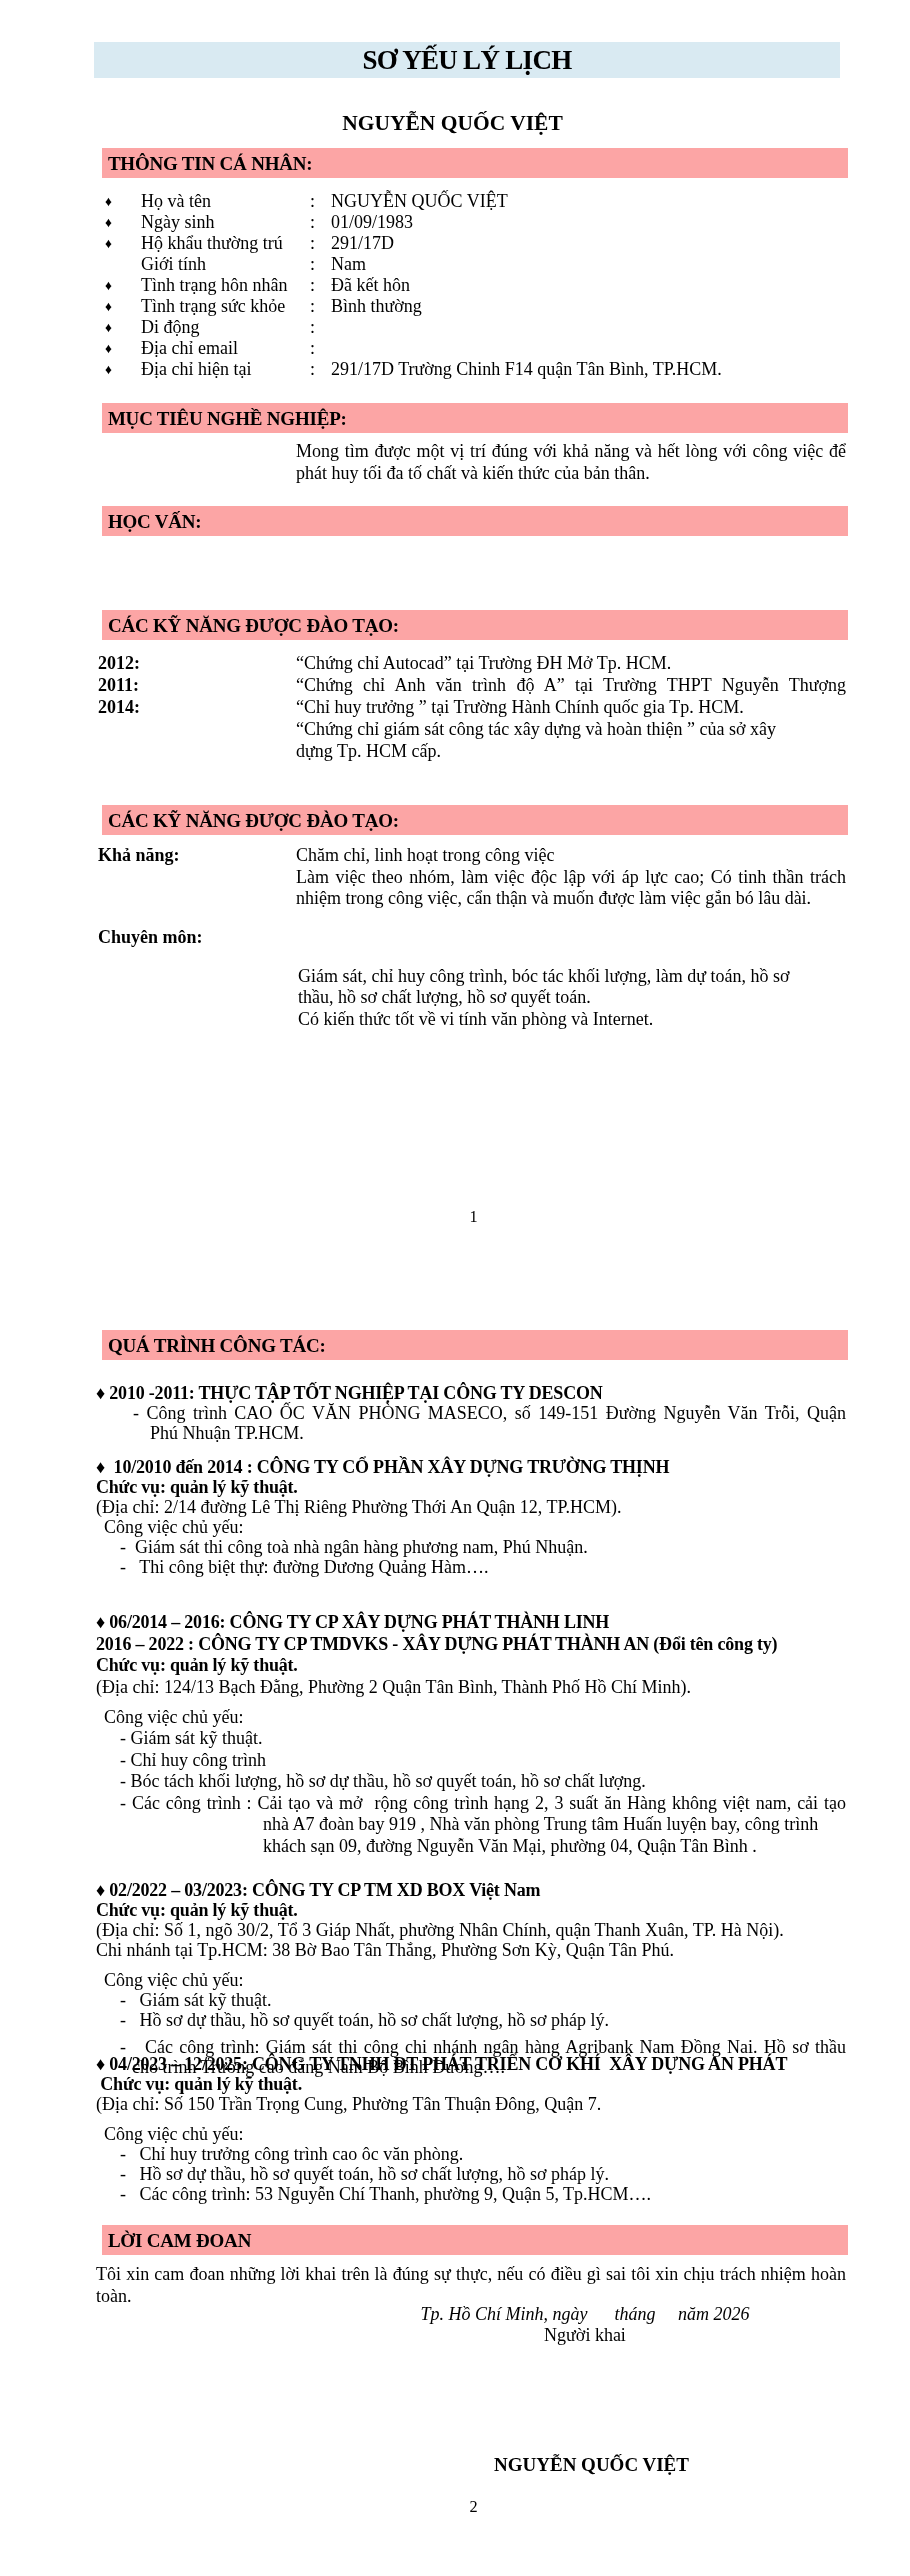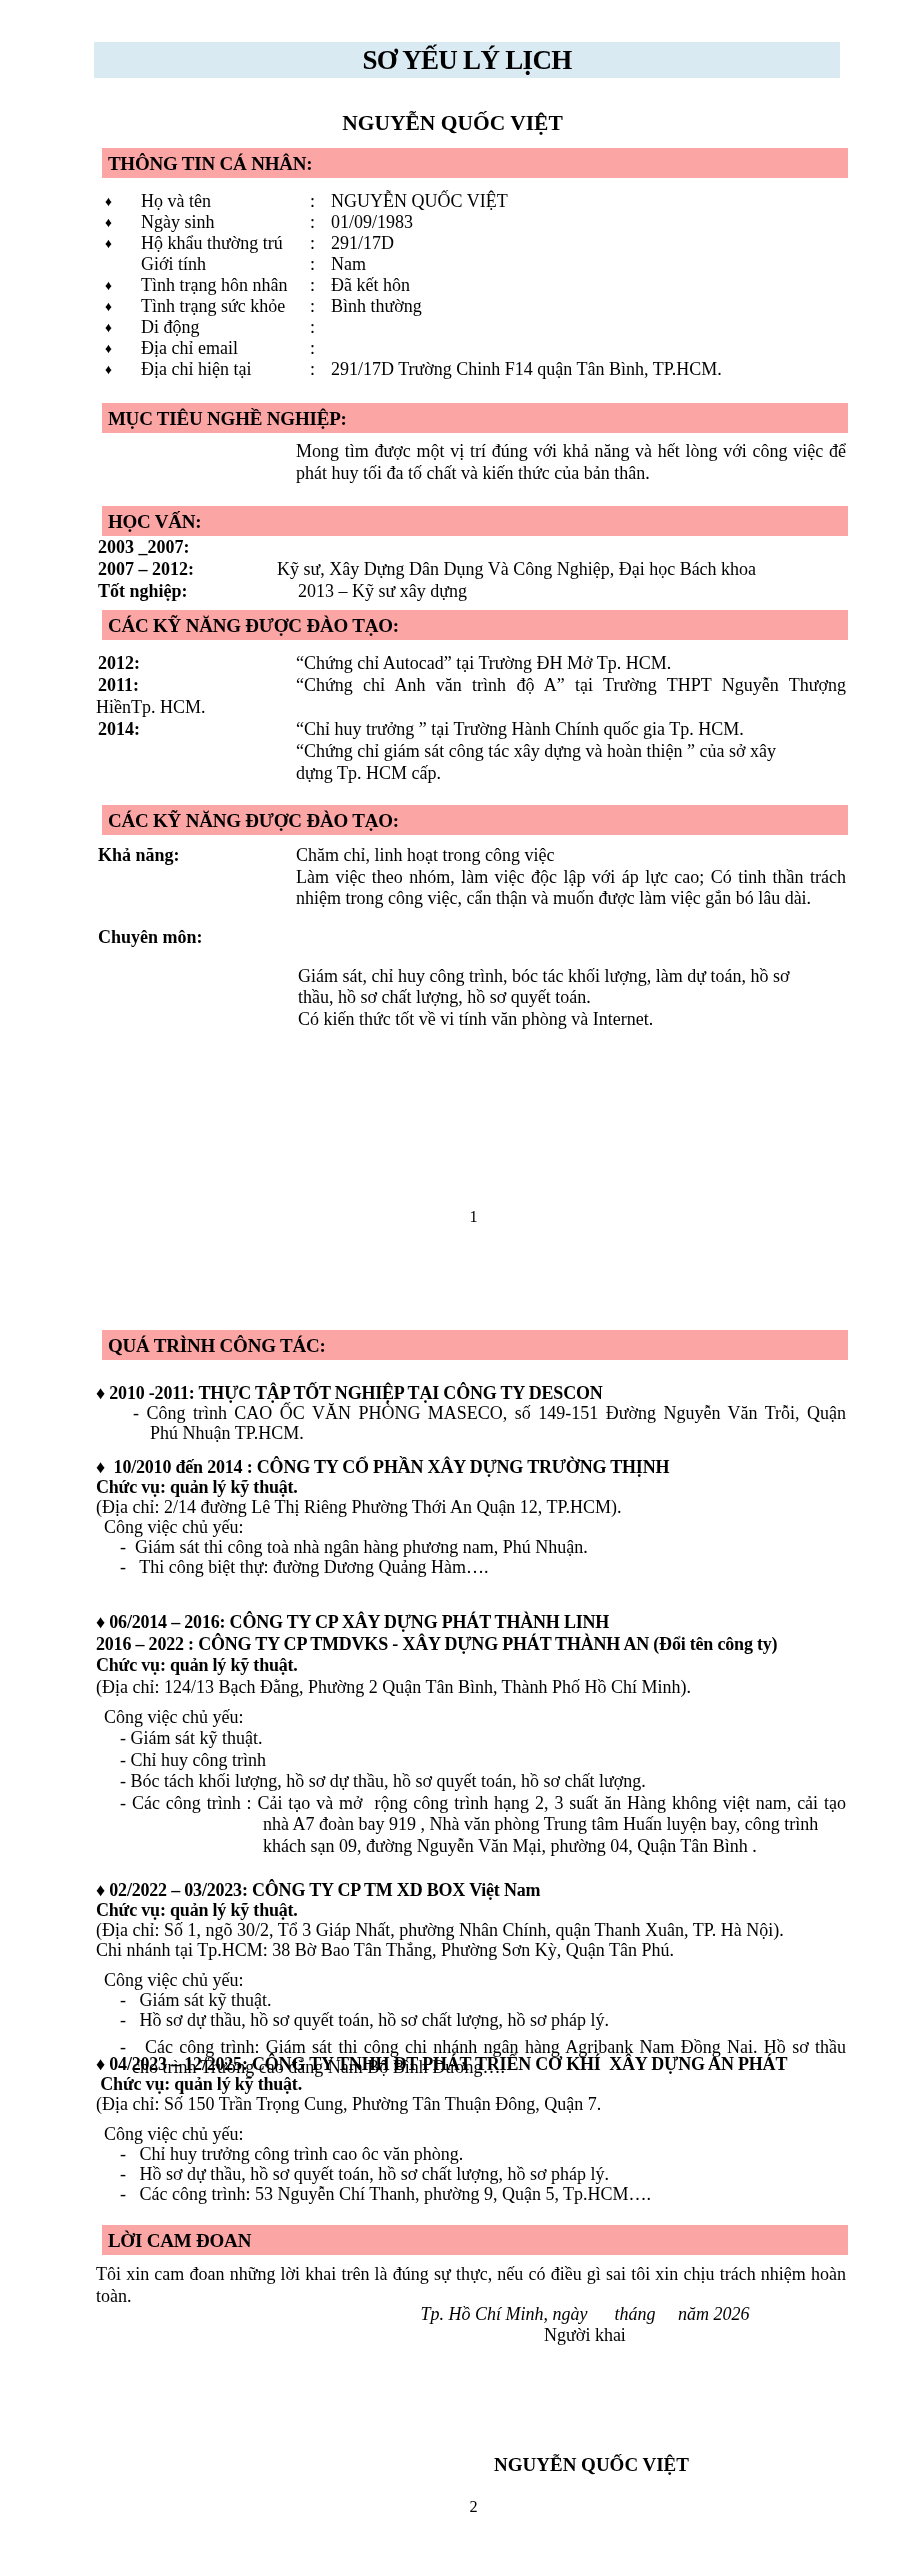--- a/index.html
+++ b/index.html
@@ -155,48 +155,33 @@
     <div class="t">MỤC TIÊU NGHỀ NGHIỆP:</div>
   </div>
   <div class="objblock" style="top:440px">
     <div class="objline stretch">Mong tìm được một vị trí đúng với khả năng và hết lòng với công việc để</div>
     <div class="objline">phát huy tối đa tố chất và kiến thức của bản thân.</div>
   </div>
 
   <div class="bar" style="top:506px">
     <div class="t">HỌC VẤN:</div>
   </div>
-  <div class="block" style="top:536px">
-    <div class="erow">
-      <span class="lbl">2003 _2007:</span>
-      <span></span>
-    </div>
-    <div class="erow">
-      <span class="lbl">2007 – 2012:</span>
-      <span>Kỹ sư, Xây Dựng Dân Dụng Và Công Nghiệp, Đại học Bách khoa</span>
-    </div>
-    <div class="erow">
-      <span class="lbl">Tốt nghiệp:</span>
-      <span class="pad">2013 – Kỹ sư xây dựng</span>
-    </div>
-  </div>
 
   <div class="bar" style="top:610px">
     <div class="t">CÁC KỸ NĂNG ĐƯỢC ĐÀO TẠO:</div>
   </div>
   <div class="block" style="top:652px">
     <div class="srow">
       <span class="lbl">2012:</span>
       <span class="val">“Chứng chỉ Autocad” tại Trường ĐH Mở Tp. HCM.</span>
     </div>
     <div class="srow">
       <span class="lbl">2011:</span>
       <span class="val stretch">“Chứng chỉ Anh văn trình độ A” tại Trường THPT Nguyễn Thượng</span>
     </div>
-    <div class="fullline">HiềnTp. HCM.</div>
     <div class="srow">
       <span class="lbl">2014:</span>
       <span class="val">“Chỉ huy trưởng ” tại Trường Hành Chính quốc gia Tp. HCM.</span>
     </div>
     <div class="srow">
       <span class="lbl"></span>
       <span class="val">“Chứng chỉ giám sát công tác xây dựng và hoàn thiện ” của sở xây</span>
     </div>
     <div class="srow">
       <span class="lbl"></span>

